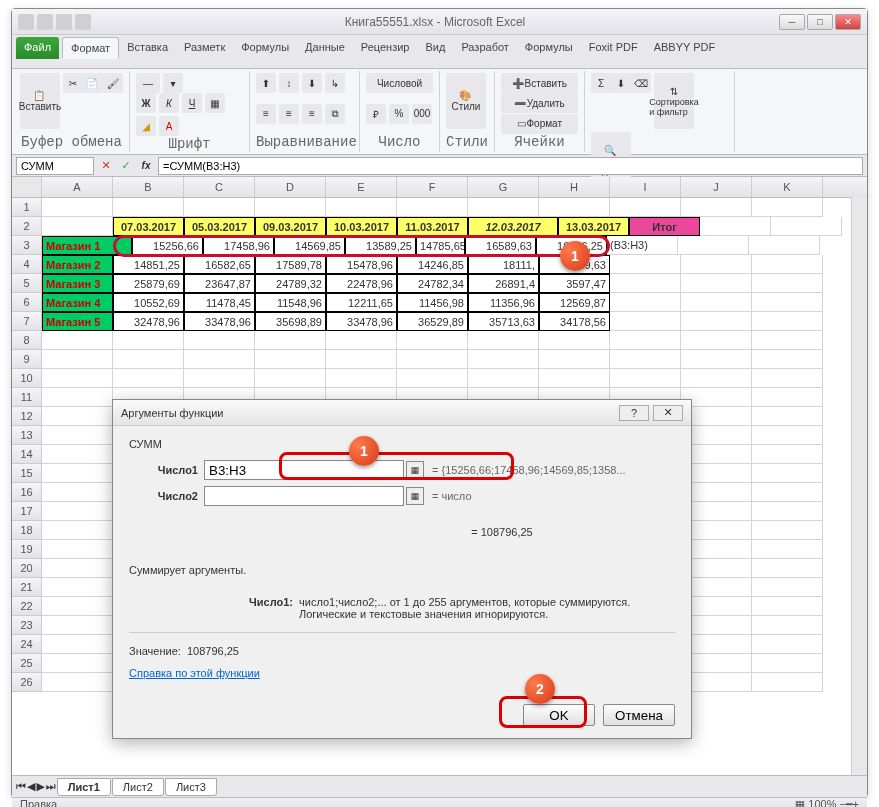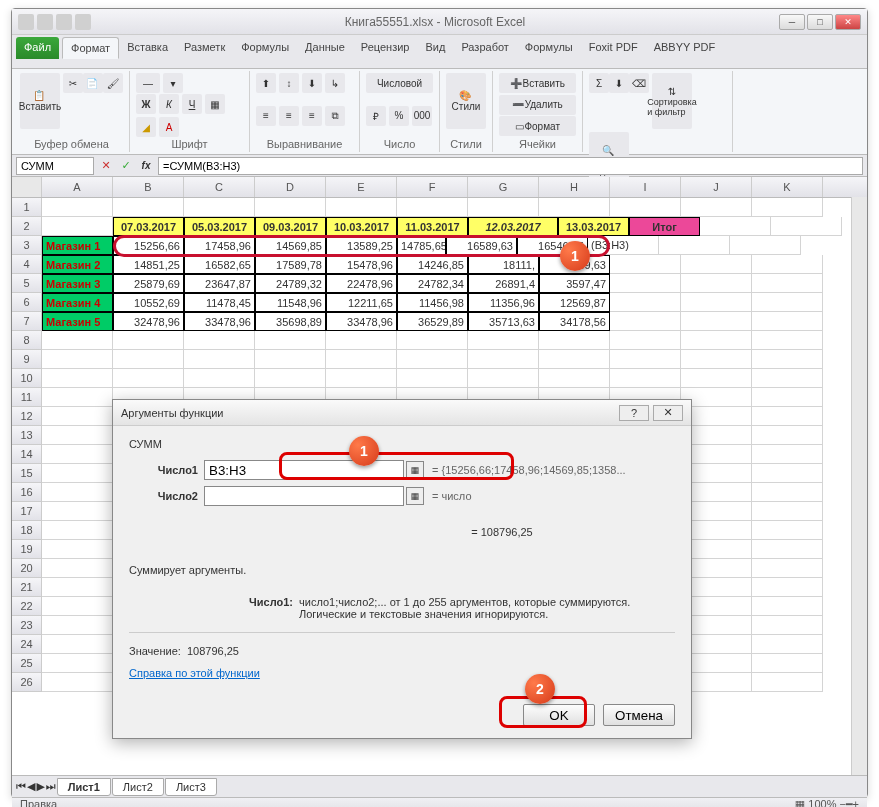--- a/index.html
+++ b/index.html
@@ -11,21 +11,21 @@
 .title-text { flex: 1; text-align: center; font-size: 12px; color: #666; }
 .win-ctrls { display: flex; gap: 2px; }
 .win-btn { width: 26px; height: 16px; background: linear-gradient(#f8f8f8,#dcdcdc); border: 1px solid #aaa; border-radius: 2px; display: flex; align-items: center; justify-content: center; font-size: 9px; }
 .win-btn.close { background: linear-gradient(#f88,#c44); color: #fff; }
 .tabs { display: flex; background: #e8e8ec; padding: 2px 4px 9px; border-bottom: 1px solid #bbb; }
 .tab { padding: 4px 8px; font-size: 11px; color: #444; cursor: pointer; }
 .tab.file { background: linear-gradient(#3ba83b,#2a8a2a); color: #fff; border-radius: 3px 3px 0 0; margin-right: 3px; }
 .tab.active { background: #f4f6f9; border: 1px solid #bbb; border-bottom: 1px solid #f4f6f9; border-radius: 3px 3px 0 0; }
 .ribbon { background: #f4f6f9; height: 86px; display: flex; border-bottom: 1px solid #bbb; padding: 2px; }
 .rgroup { border-right: 1px solid #d0d0d0; padding: 2px 6px; display: flex; flex-direction: column; justify-content: space-between; }
-.rgroup-label { font-size: 11px; color: #666; text-align: center; }
+.rgroup-label { font-size: 14px; color: #666; text-align: center; font-family: Liberation Mono, monospace; }
 .rbtns { display: flex; gap: 3px; flex-wrap: wrap; }
 .rbtn { min-width: 20px; height: 20px; background: #e8e8ec; border: 1px solid transparent; border-radius: 2px; display: inline-flex; align-items: center; justify-content: center; font-size: 10px; }
 .rbtn.big { width: 40px; height: 56px; flex-direction: column; }
 .rbtn.wide { width: auto; padding: 0 6px; }
 .formula-bar { height: 22px; background: #e8e8ec; display: flex; align-items: center; border-bottom: 1px solid #bbb; padding: 0 4px; gap: 4px; }
 .name-box { width: 78px; height: 18px; background: #fff; border: 1px solid #aaa; padding: 0 4px; font-size: 11px; }
 .fb-btn { width: 16px; height: 16px; display: inline-flex; align-items: center; justify-content: center; color: #c33; }
 .fb-btn.ok { color: #3a3; }
 .fb-btn.fx { color: #333; font-style: italic; font-weight: bold; font-size: 10px; }
 .formula-input { flex: 1; height: 18px; background: #fff; border: 1px solid #aaa; padding: 0 4px; font-size: 11px; }
@@ -239,21 +239,21 @@
           <div class="cell hdr-date" style="width: 71px;">10.03.2017</div>
           <div class="cell hdr-date" style="width: 71px;">11.03.2017</div>
           <div class="cell hdr-date" style="width: 90px; font-style: italic;">12.03.2017</div>
           <div class="cell hdr-date" style="width: 71px;">13.03.2017</div>
           <div class="cell total-hdr" style="width: 71px;">Итог</div>
           <div class="cell" style="width: 71px;"></div>
           <div class="cell" style="width: 71px;"></div>
         </div>
         <div class="row">
           <div class="rowhead">3</div>
-          <div class="cell hdr-store" style="width: 71px;">Магазин 1</div>
+          <div class="cell hdr-store" style="width: 90px;">Магазин 1</div>
           <div class="cell data-cell" style="width: 71px;">15256,66</div>
           <div class="cell data-cell" style="width: 71px;">17458,96</div>
           <div class="cell data-cell" style="width: 71px;">14569,85</div>
           <div class="cell data-cell" style="width: 71px;">13589,25</div>
           <div class="cell data-cell" style="width: 49px;">14785,65</div>
           <div class="cell data-cell" style="width: 71px;">16589,63</div>
           <div class="cell data-cell" style="width: 71px;">16546,25</div>
           <div class="cell" style="width: 71px;">(B3:H3)</div>
           <div class="cell" style="width: 71px;"></div>
           <div class="cell" style="width: 71px;"></div>

